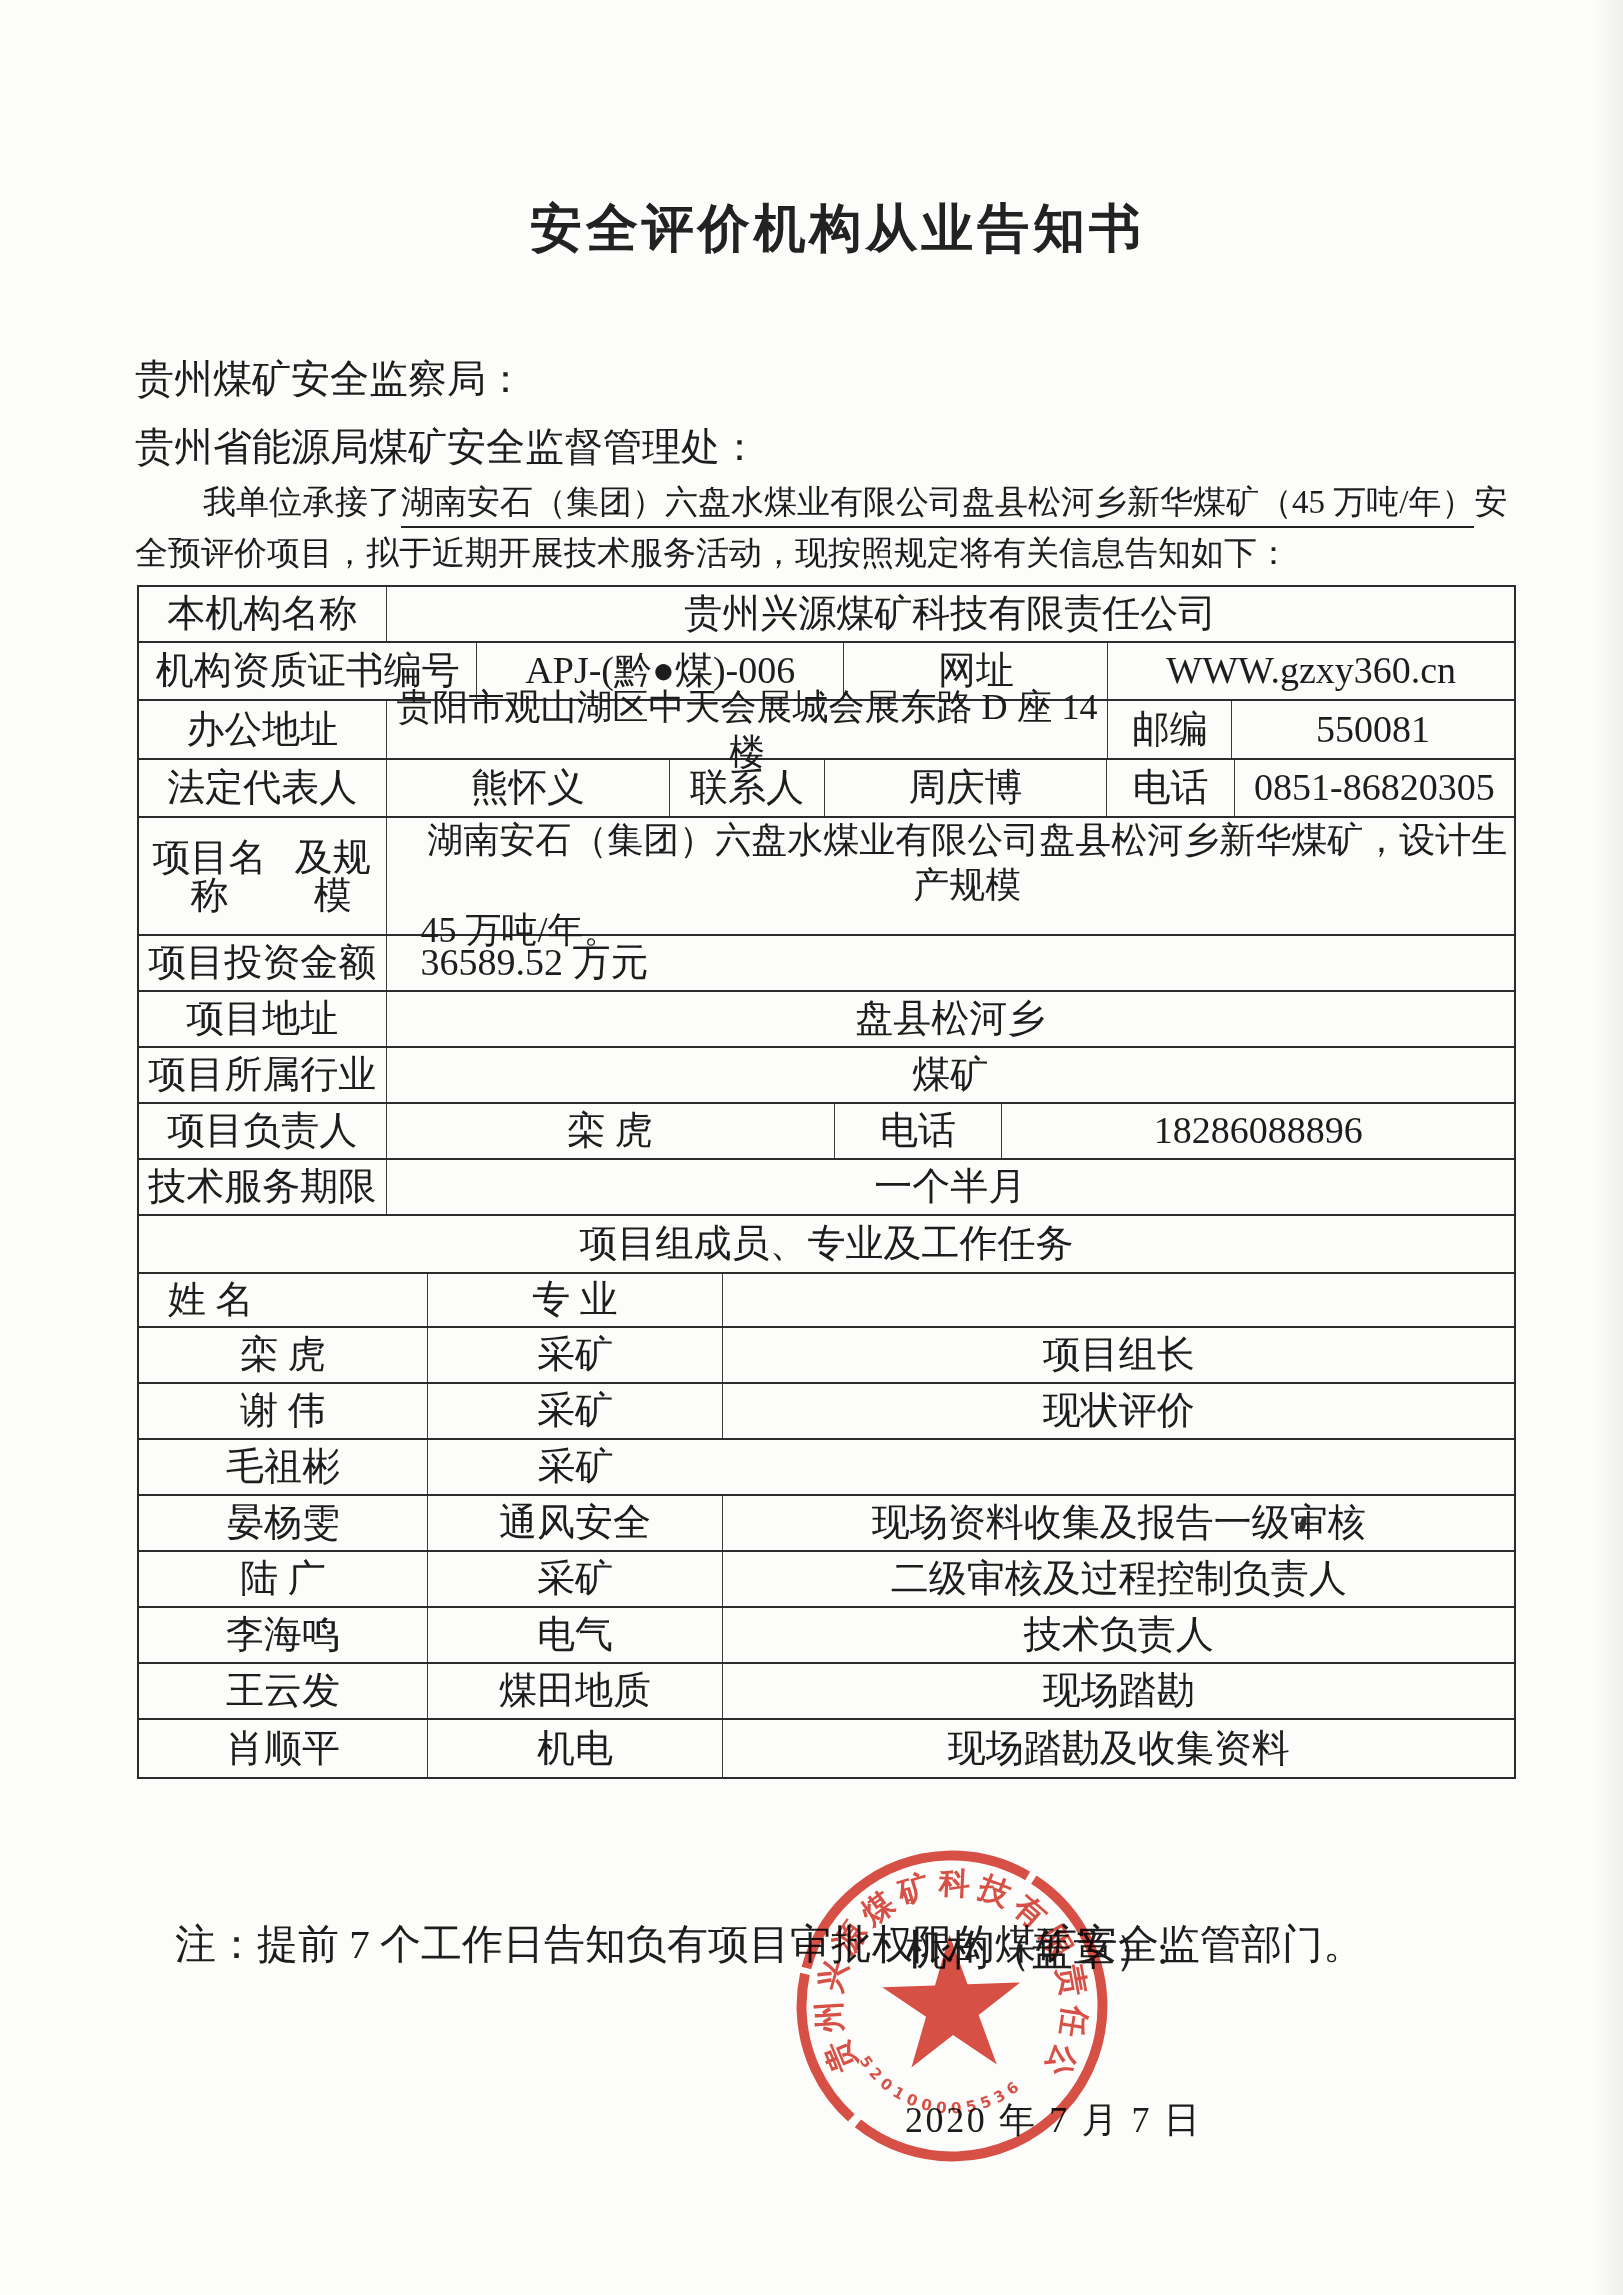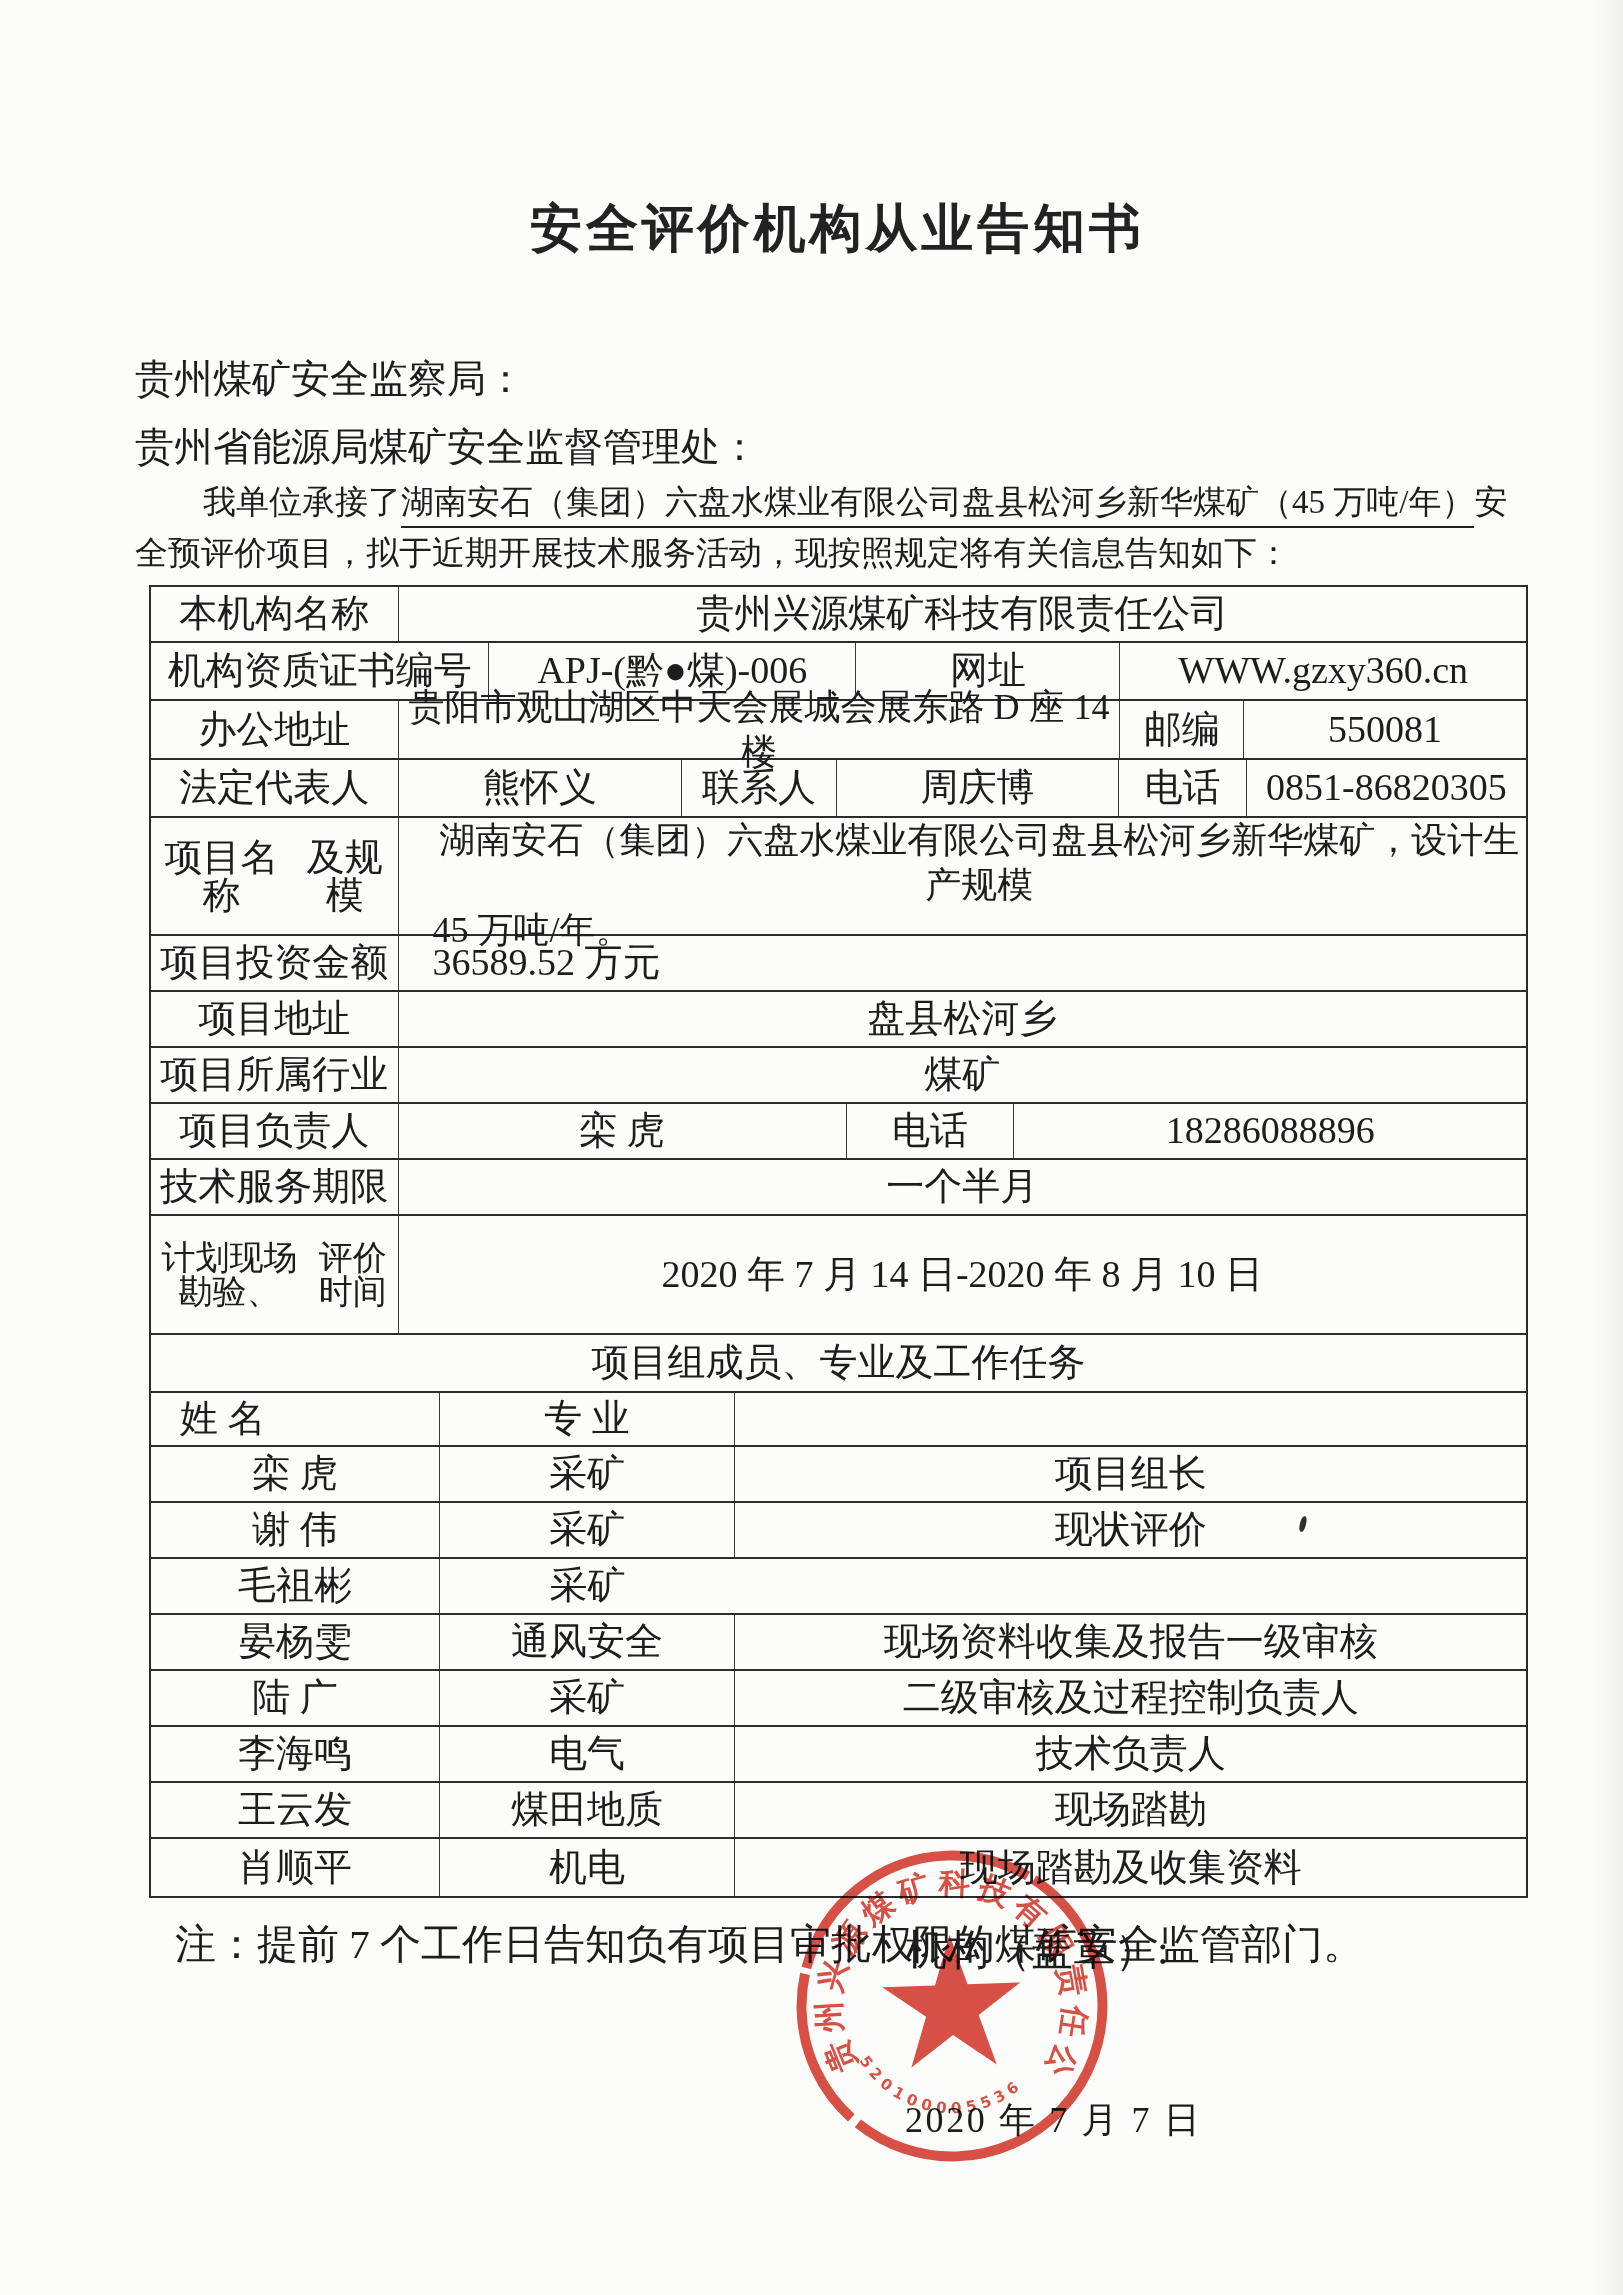--- a/index.html
+++ b/index.html
@@ -25,21 +25,21 @@
   }
   .salut{position:absolute;left:135px;font-size:39px;white-space:nowrap;}
   .s1{top:352px;}
   .s2{top:420px;}
   .para{position:absolute;left:135px;top:486px;width:1377px;font-size:33px;}
   .pline{white-space:nowrap;line-height:1;}
   .pl1{padding-left:68px;margin-bottom:18.3px;}
   .ul{border-bottom:2.6px solid #222;padding-bottom:5.9px;}
   
   .itable{
-    position:absolute;left:149px;top:585px;width:1379px;
+    position:absolute;left:137px;top:585px;width:1379px;
     border:2.6px solid #2c2c2c;box-sizing:border-box;
     font-size:38px;
   }
   .trow{display:flex;border-bottom:2.6px solid #2c2c2c;box-sizing:border-box;}
   .trow:last-child{border-bottom:none;border-radius:22px;}
   .cell{
     display:flex;align-items:center;justify-content:center;
     border-right:1.3px solid #3a3a3a;box-sizing:border-box;
     text-align:center;line-height:1.25;
   }
@@ -143,27 +143,20 @@
       <div class="cell" style="width:32.6%">栾 虎</div>
       <div class="cell" style="width:12.2%">电话</div>
       <div class="cell grow">18286088896</div>
     </div>
 
     <div class="trow" style="height:56px">
       <div class="cell" style="width:18%">技术服务期限</div>
       <div class="cell grow">一个半月</div>
     </div>
 
-    <div class="trow" style="height:119px">
-      <div class="cell stack smallLbl" style="width:18%">
-        <div>计划现场勘验、</div>
-        <div>评价时间</div>
-      </div>
-      <div class="cell grow">2020 年 7 月 14 日-2020 年 8 月 10 日</div>
-    </div>
 
     <div class="trow" style="height:58px">
       <div class="cell grow">项目组成员、专业及工作任务</div>
     </div>
 
     <div class="trow" style="height:54px">
       <div class="cell nameHdr" style="width:21%">姓 名</div>
       <div class="cell" style="width:21.5%">专 业</div>
       <div class="cell grow"></div>
     </div>

